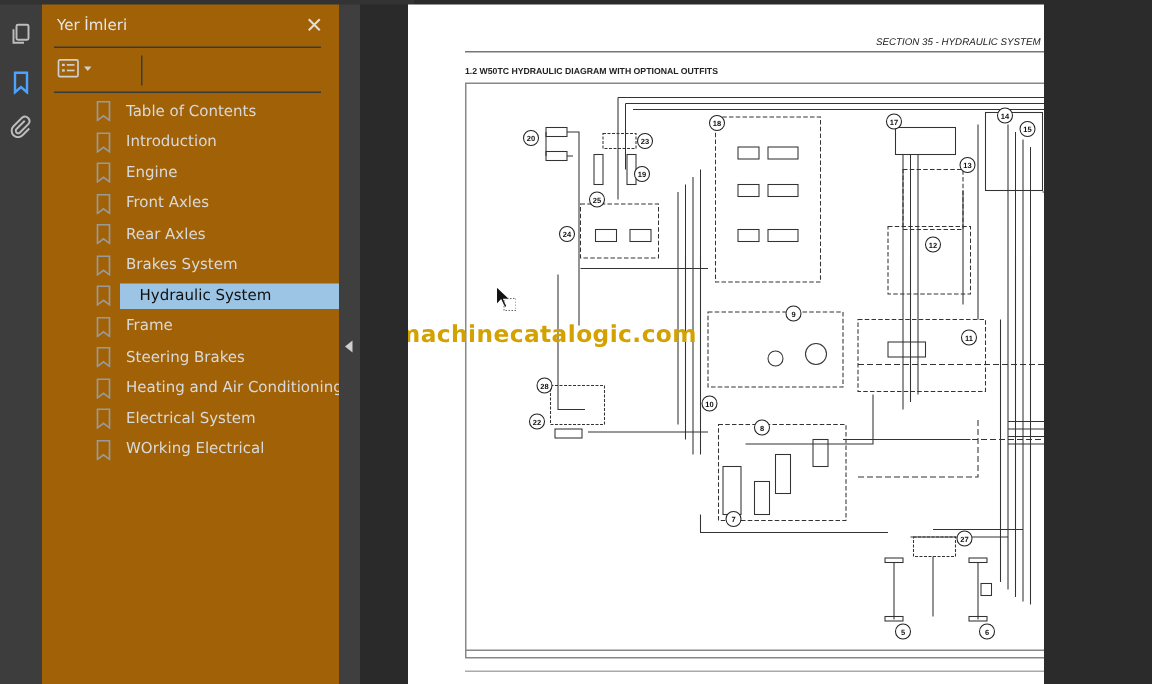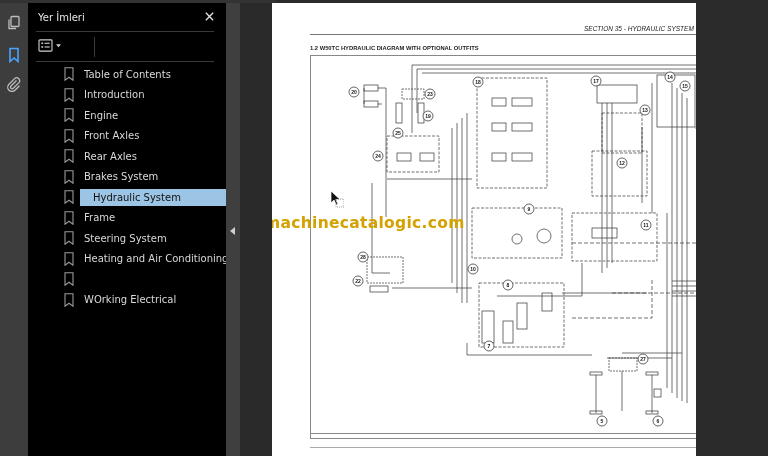--- a/index.html
+++ b/index.html
@@ -3,21 +3,21 @@
 <meta charset="utf-8">
 <style>
   * { box-sizing: border-box; margin: 0; padding: 0; }
   html, body { width: 768px; height: 456px; overflow: hidden; background: #2b2b2b; }
   body { position: relative; font-family: "DejaVu Sans", "Liberation Sans", sans-serif; }
 
   .rail { position: absolute; left: 0; top: 0; width: 28px; height: 456px; background: #3d3d3d; border-top: 3px solid #333; }
   .rail .ricon { position: absolute; left: 4px; width: 20px; height: 20px; display: flex; align-items: center; justify-content: center; }
   .rail .ricon svg { width: 16px; height: 16px; }
 
-  .panel { position: absolute; left: 28px; top: 0; width: 198px; height: 456px; background: #000000; border-top: 3px solid #333; }
+  .panel { position: absolute; left: 28px; top: 0; width: 198px; height: 456px; background: #a16207; border-top: 3px solid #333; }
   .panel-title { position: absolute; left: 10px; top: 9px; font-size: 10px; color: #e6e6e6; }
   .panel-close { position: absolute; right: 10px; top: 6px; width: 14px; height: 14px; display: flex; align-items: center; justify-content: center; cursor: pointer; }
   .panel-sep { position: absolute; left: 8px; right: 12px; height: 1px; background: #3a3a3a; }
   .options-btn { position: absolute; left: 10px; top: 36px; display: flex; align-items: center; gap: 3px; cursor: pointer; }
   .options-divider { position: absolute; left: 66px; top: 34px; width: 1px; height: 20px; background: #3c3c3c; }
 
   .bm-list { position: absolute; left: 32px; top: 61px; width: 180px; }
   .bm-item { position: relative; height: 20.5px; display: flex; align-items: center; cursor: pointer; }
   .bm-item .bm-icon { width: 10px; height: 14px; margin-left: 4px; margin-right: 8px; flex: none; }
   .bm-item .bm-label { font-size: 10px; color: #d9d9d9; white-space: nowrap; padding: 2px 2px; line-height: 13px; }
@@ -133,32 +133,33 @@
     <div class="bm-item">
       <svg class="bm-icon" viewBox="0 0 10 14">
           <path d="M1 0.8 h8 v12.4 l-4 -3 l-4 3 z" fill="none" stroke="#9a9a9a" stroke-width="1.1"></path>
         </svg>
       <span class="bm-label">Frame</span>
     </div>
     <div class="bm-item">
       <svg class="bm-icon" viewBox="0 0 10 14">
           <path d="M1 0.8 h8 v12.4 l-4 -3 l-4 3 z" fill="none" stroke="#9a9a9a" stroke-width="1.1"></path>
         </svg>
-      <span class="bm-label">Steering System</span>
+      <span class="bm-label">Steering Brakes</span>
     </div>
     <div class="bm-item">
       <svg class="bm-icon" viewBox="0 0 10 14">
           <path d="M1 0.8 h8 v12.4 l-4 -3 l-4 3 z" fill="none" stroke="#9a9a9a" stroke-width="1.1"></path>
         </svg>
       <span class="bm-label">Heating and Air Conditioning System</span>
     </div>
     <div class="bm-item">
       <svg class="bm-icon" viewBox="0 0 10 14">
           <path d="M1 0.8 h8 v12.4 l-4 -3 l-4 3 z" fill="none" stroke="#9a9a9a" stroke-width="1.1"></path>
         </svg>
+      <span class="bm-label">Electrical System</span>
     </div>
     <div class="bm-item">
       <svg class="bm-icon" viewBox="0 0 10 14">
           <path d="M1 0.8 h8 v12.4 l-4 -3 l-4 3 z" fill="none" stroke="#9a9a9a" stroke-width="1.1"></path>
         </svg>
       <span class="bm-label">WOrking Electrical</span>
     </div>
   </div>
 </div>
 

